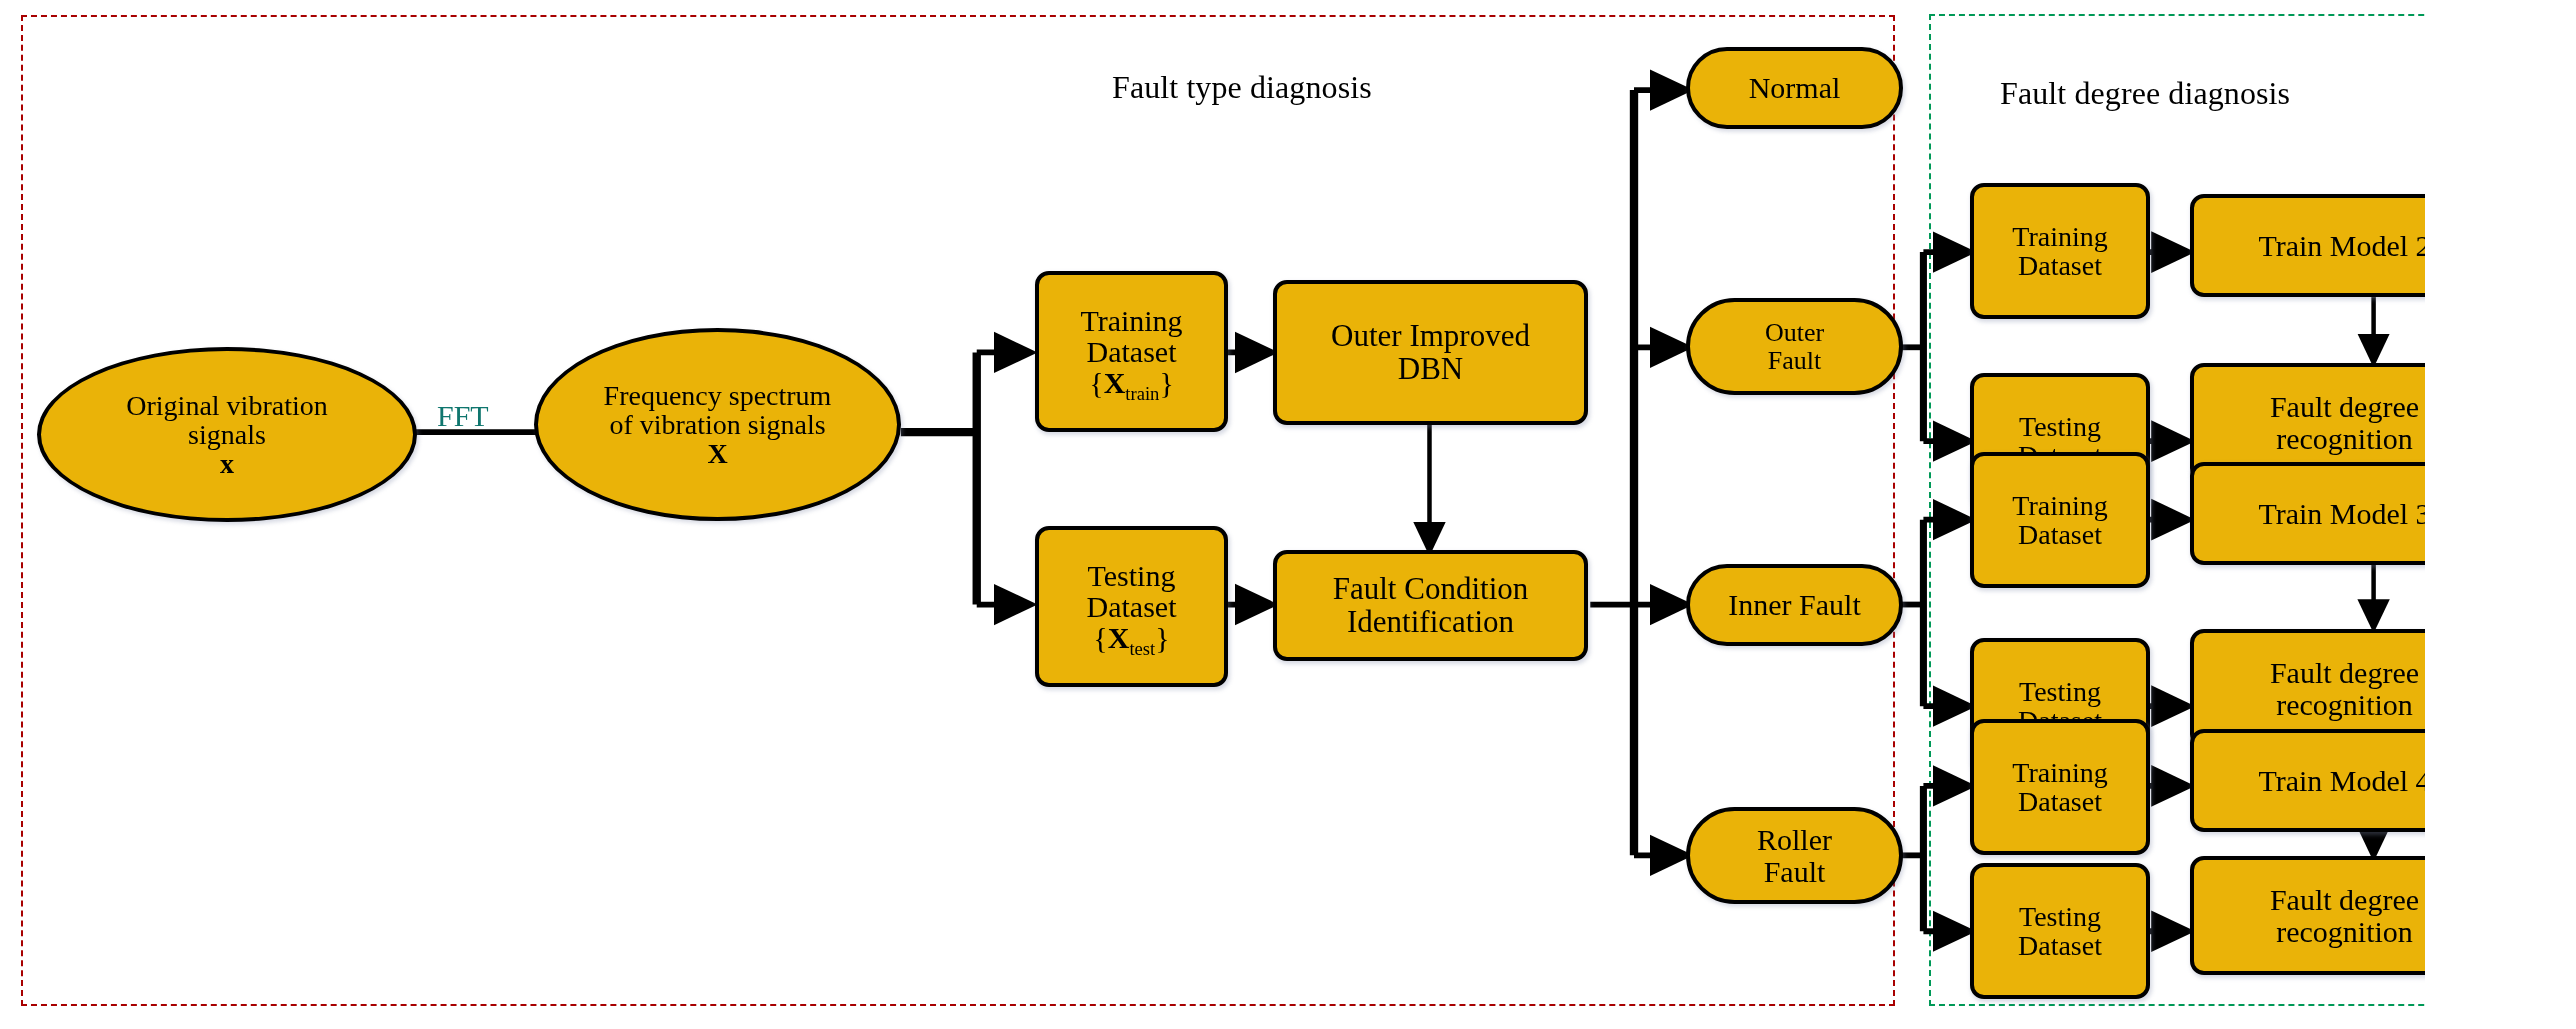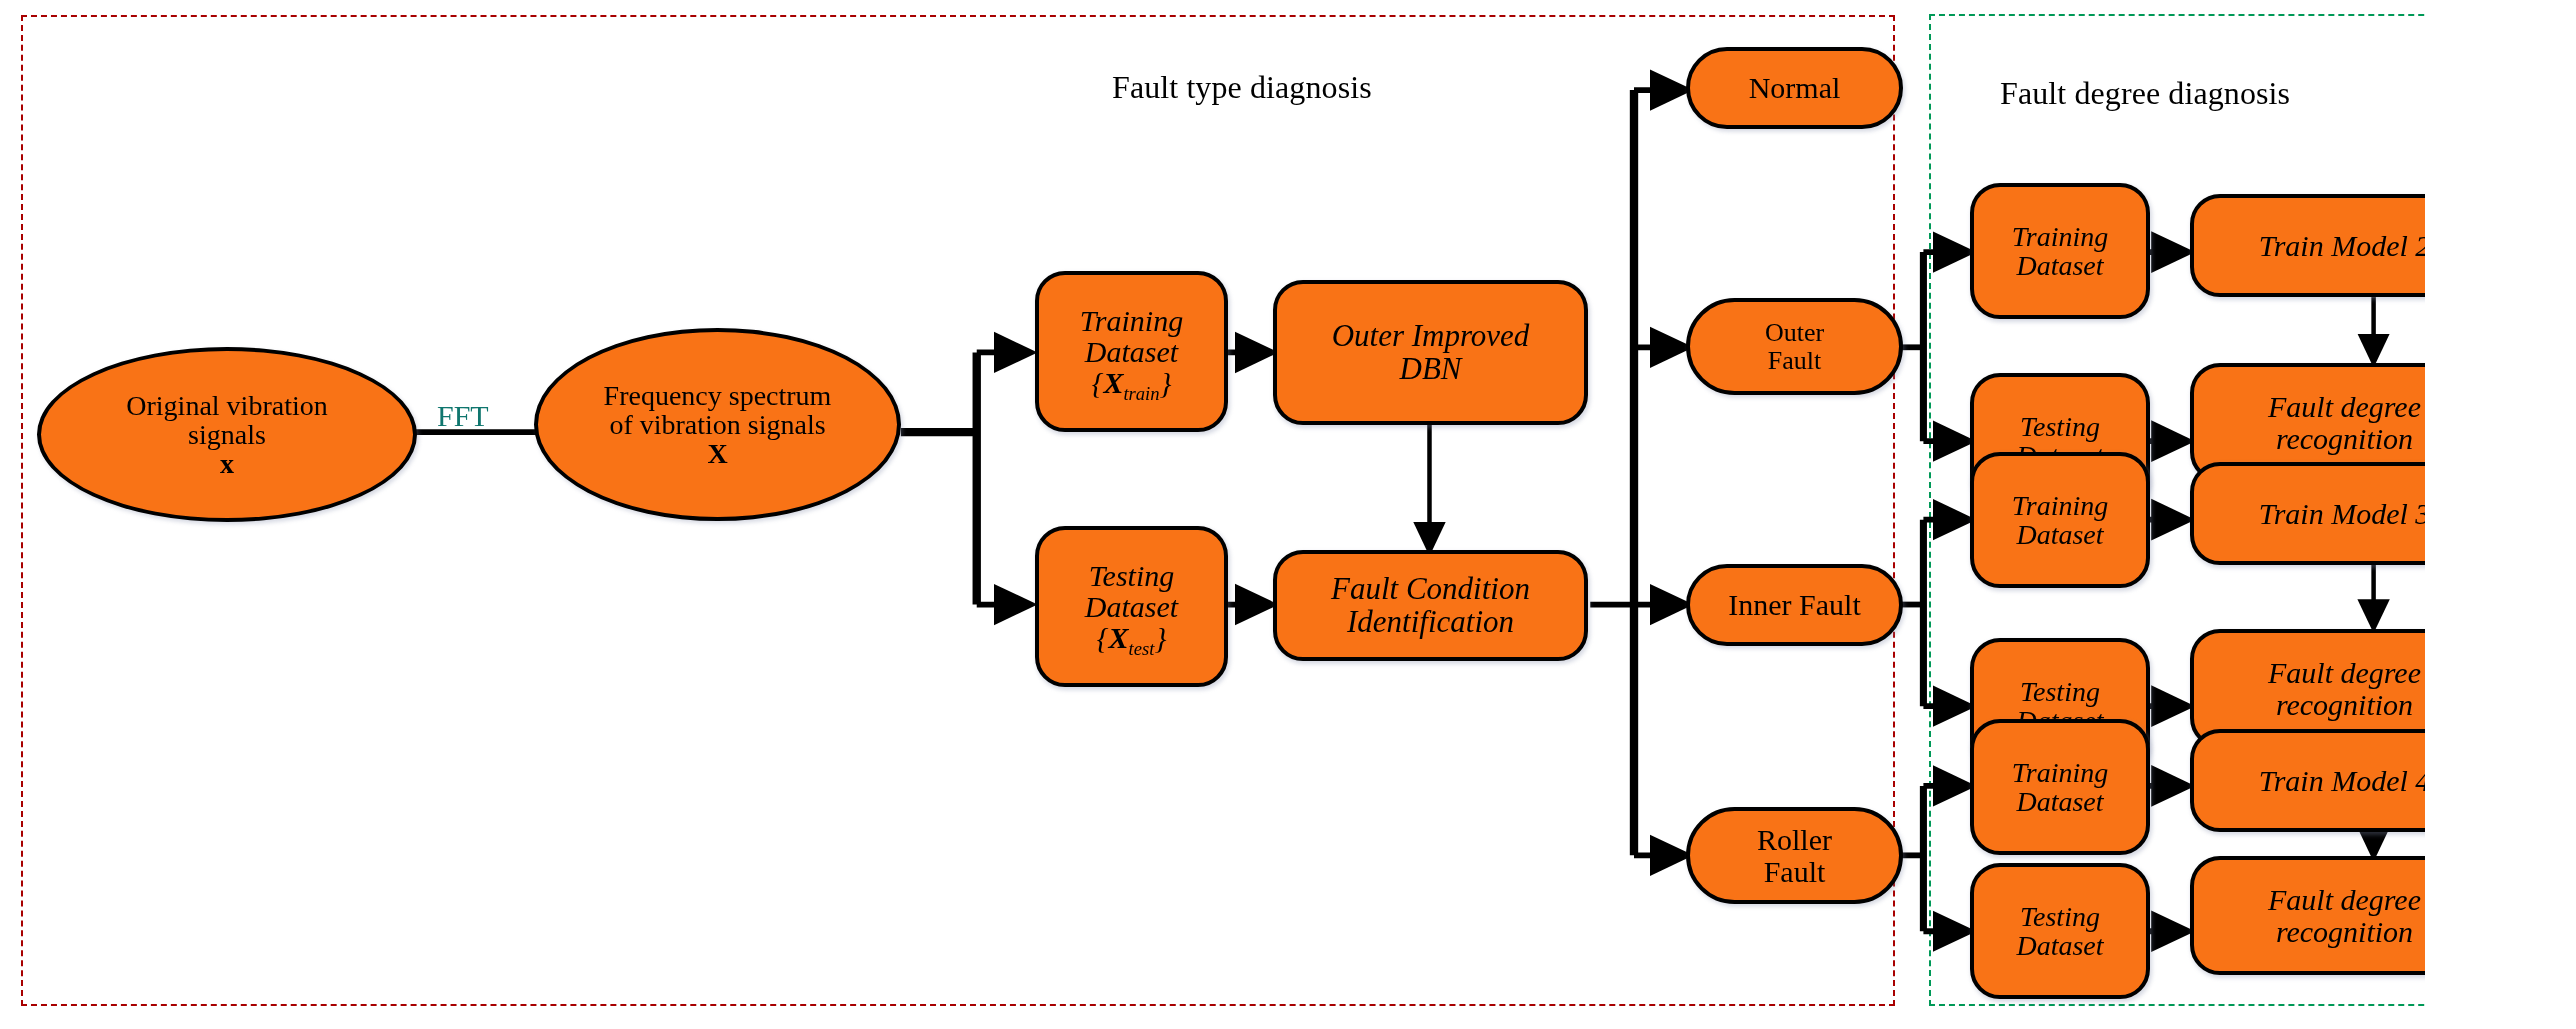--- a/index.html
+++ b/index.html
@@ -43,36 +43,36 @@
     letter-spacing: 0.1px;
   }
   #title-fault-type   { left: 1112px; top: 69px; }
   #title-fault-degree { left: 2000px; top: 75px; }
 
   
   .node {
     position: absolute;
     box-sizing: border-box;
     border: 4.5px solid #000;
-    background: #f97316;
+    background: #eab308;
     display: flex;
     align-items: center;
     justify-content: center;
     text-align: center;
     color: #000;
     line-height: 1.04;
     box-shadow: 1.9px 2.6px 4.5px rgba(130,140,170,0.33);
     padding: 0 3.9px;
   }
   .node .lbl { display: block; }
   .sub { font-size: 0.62em; vertical-align: sub; line-height: 0; }
   .bold { font-weight: bold; }
 
   
-  .r-soft { border-radius: 30px; font-style: italic; }
+  .r-soft { border-radius: 14px; }
   .r-pill { border-radius: 643px; }
   .r-oval { border-radius: 50% / 50%; }
 
   
   #wires {
     position: absolute;
     left: 0; top: 0;
     width: 2576px; height: 1029px;
     pointer-events: none;
   }

